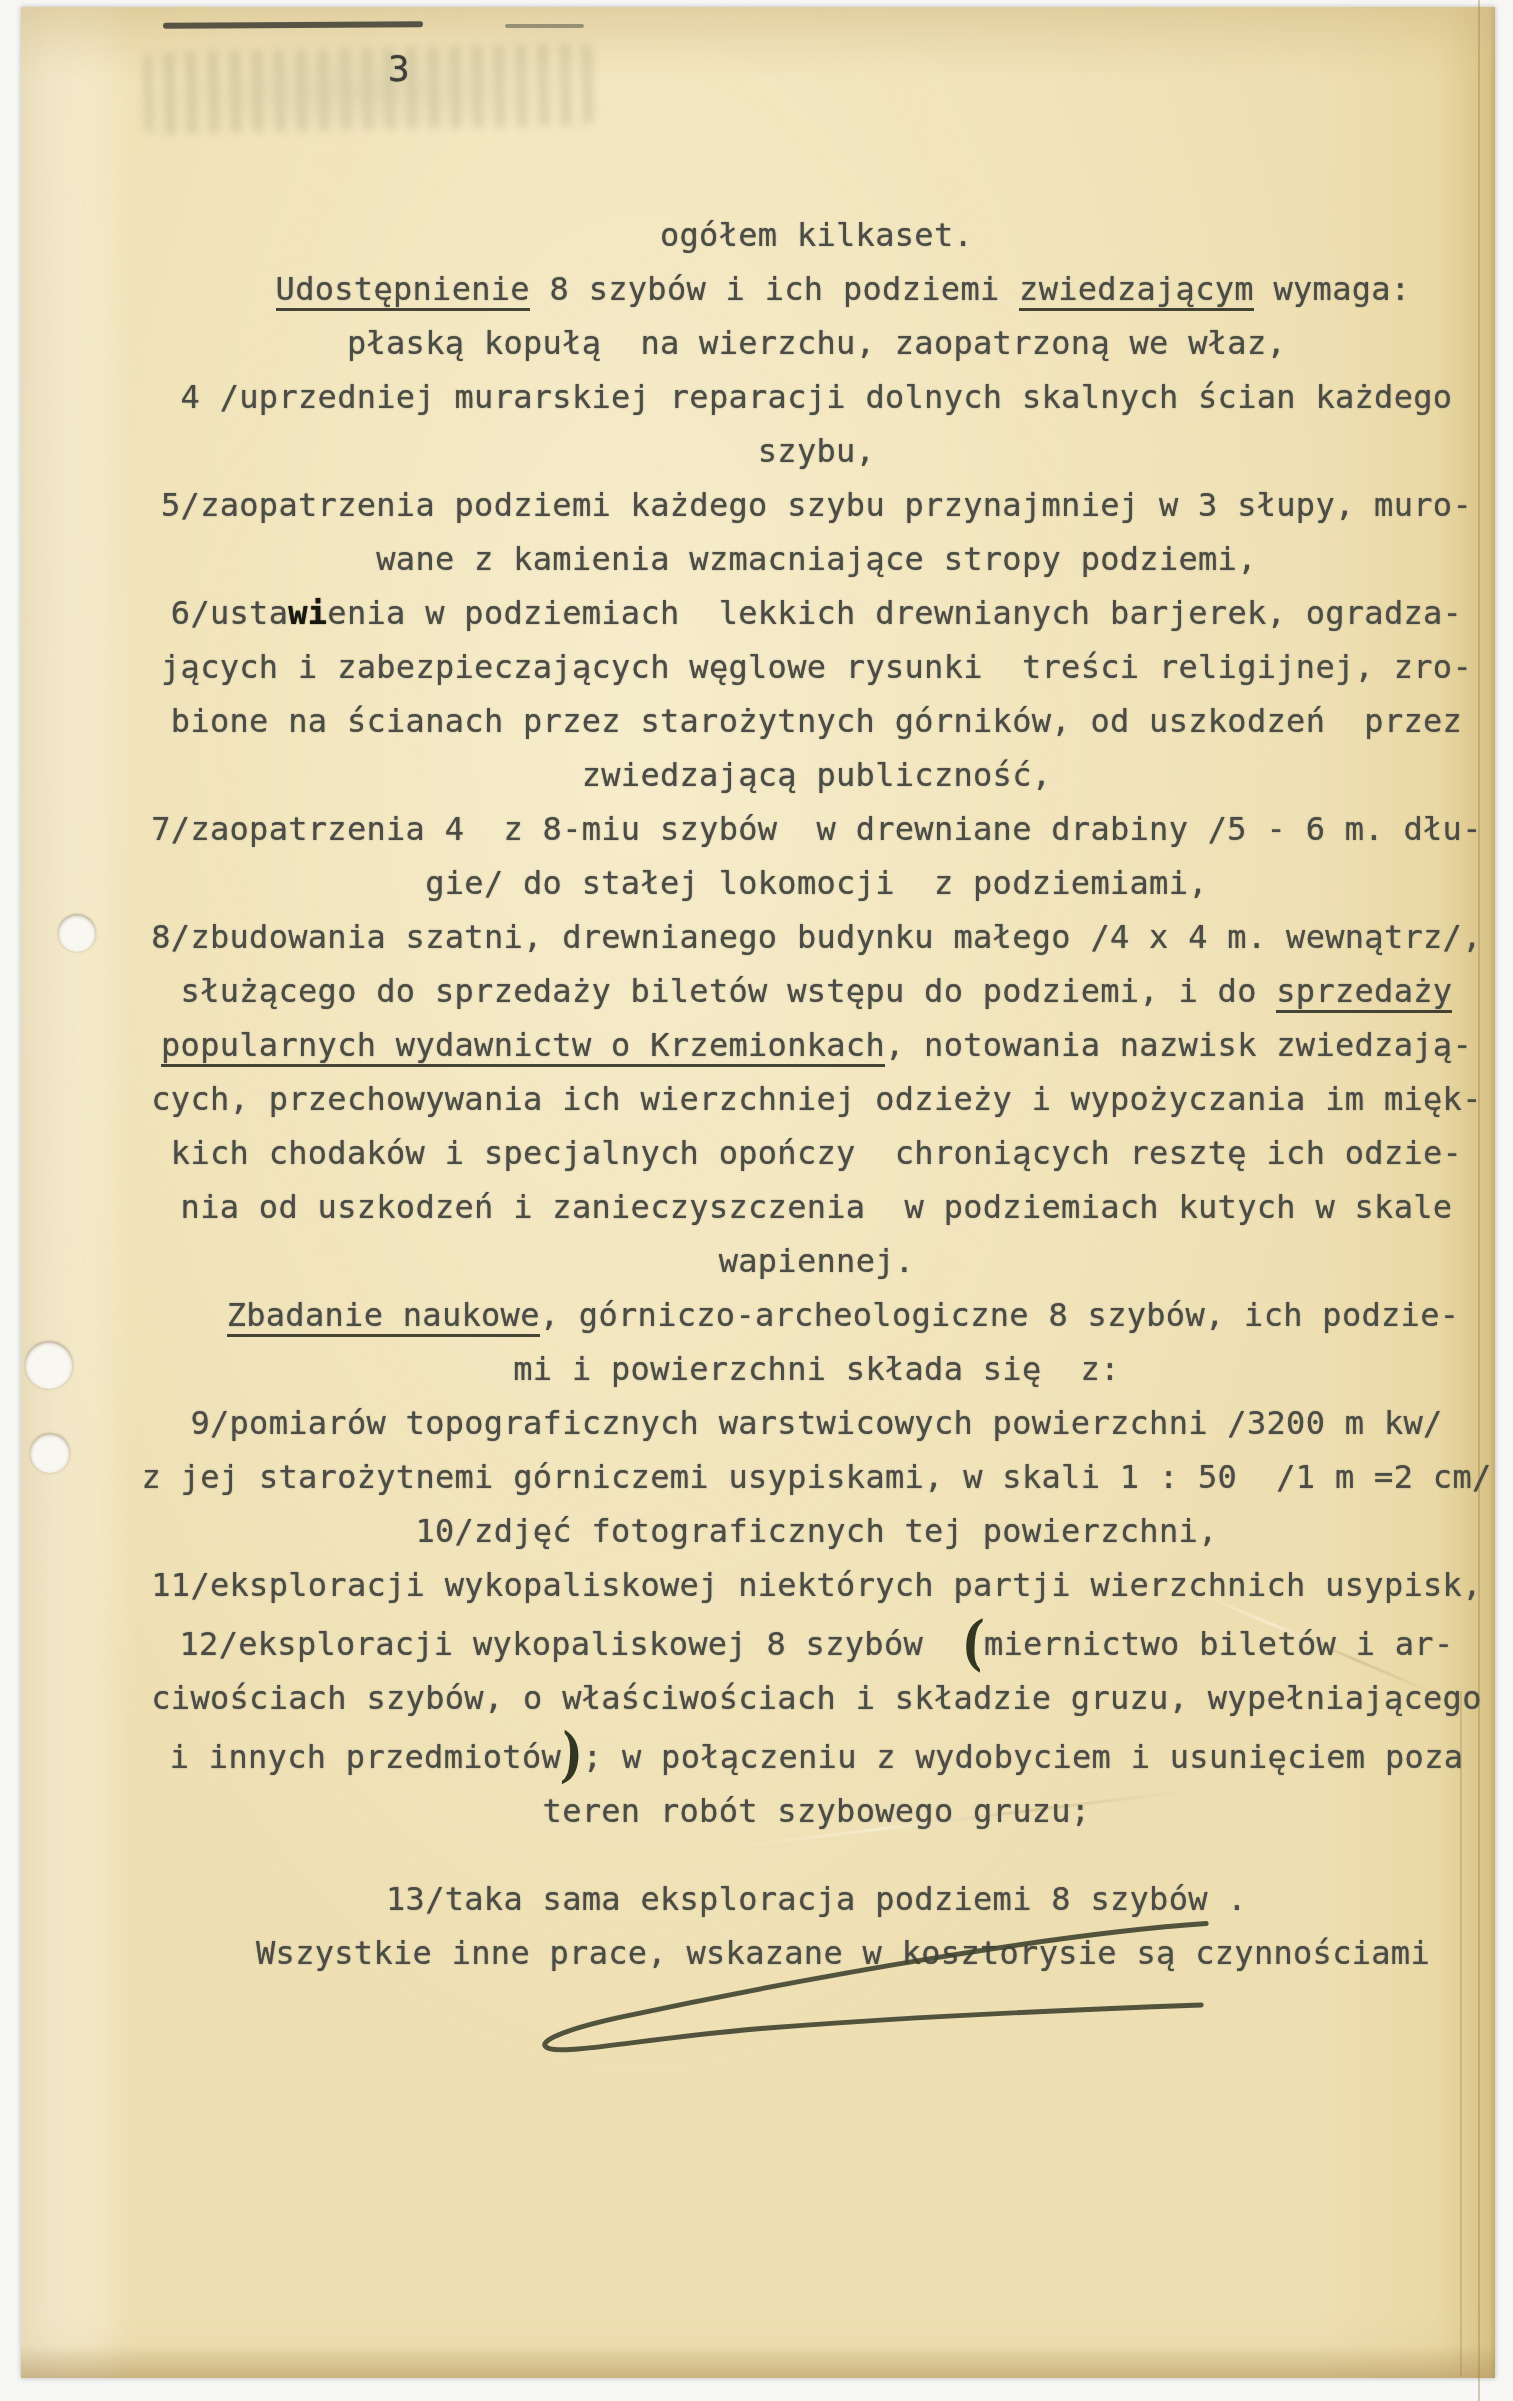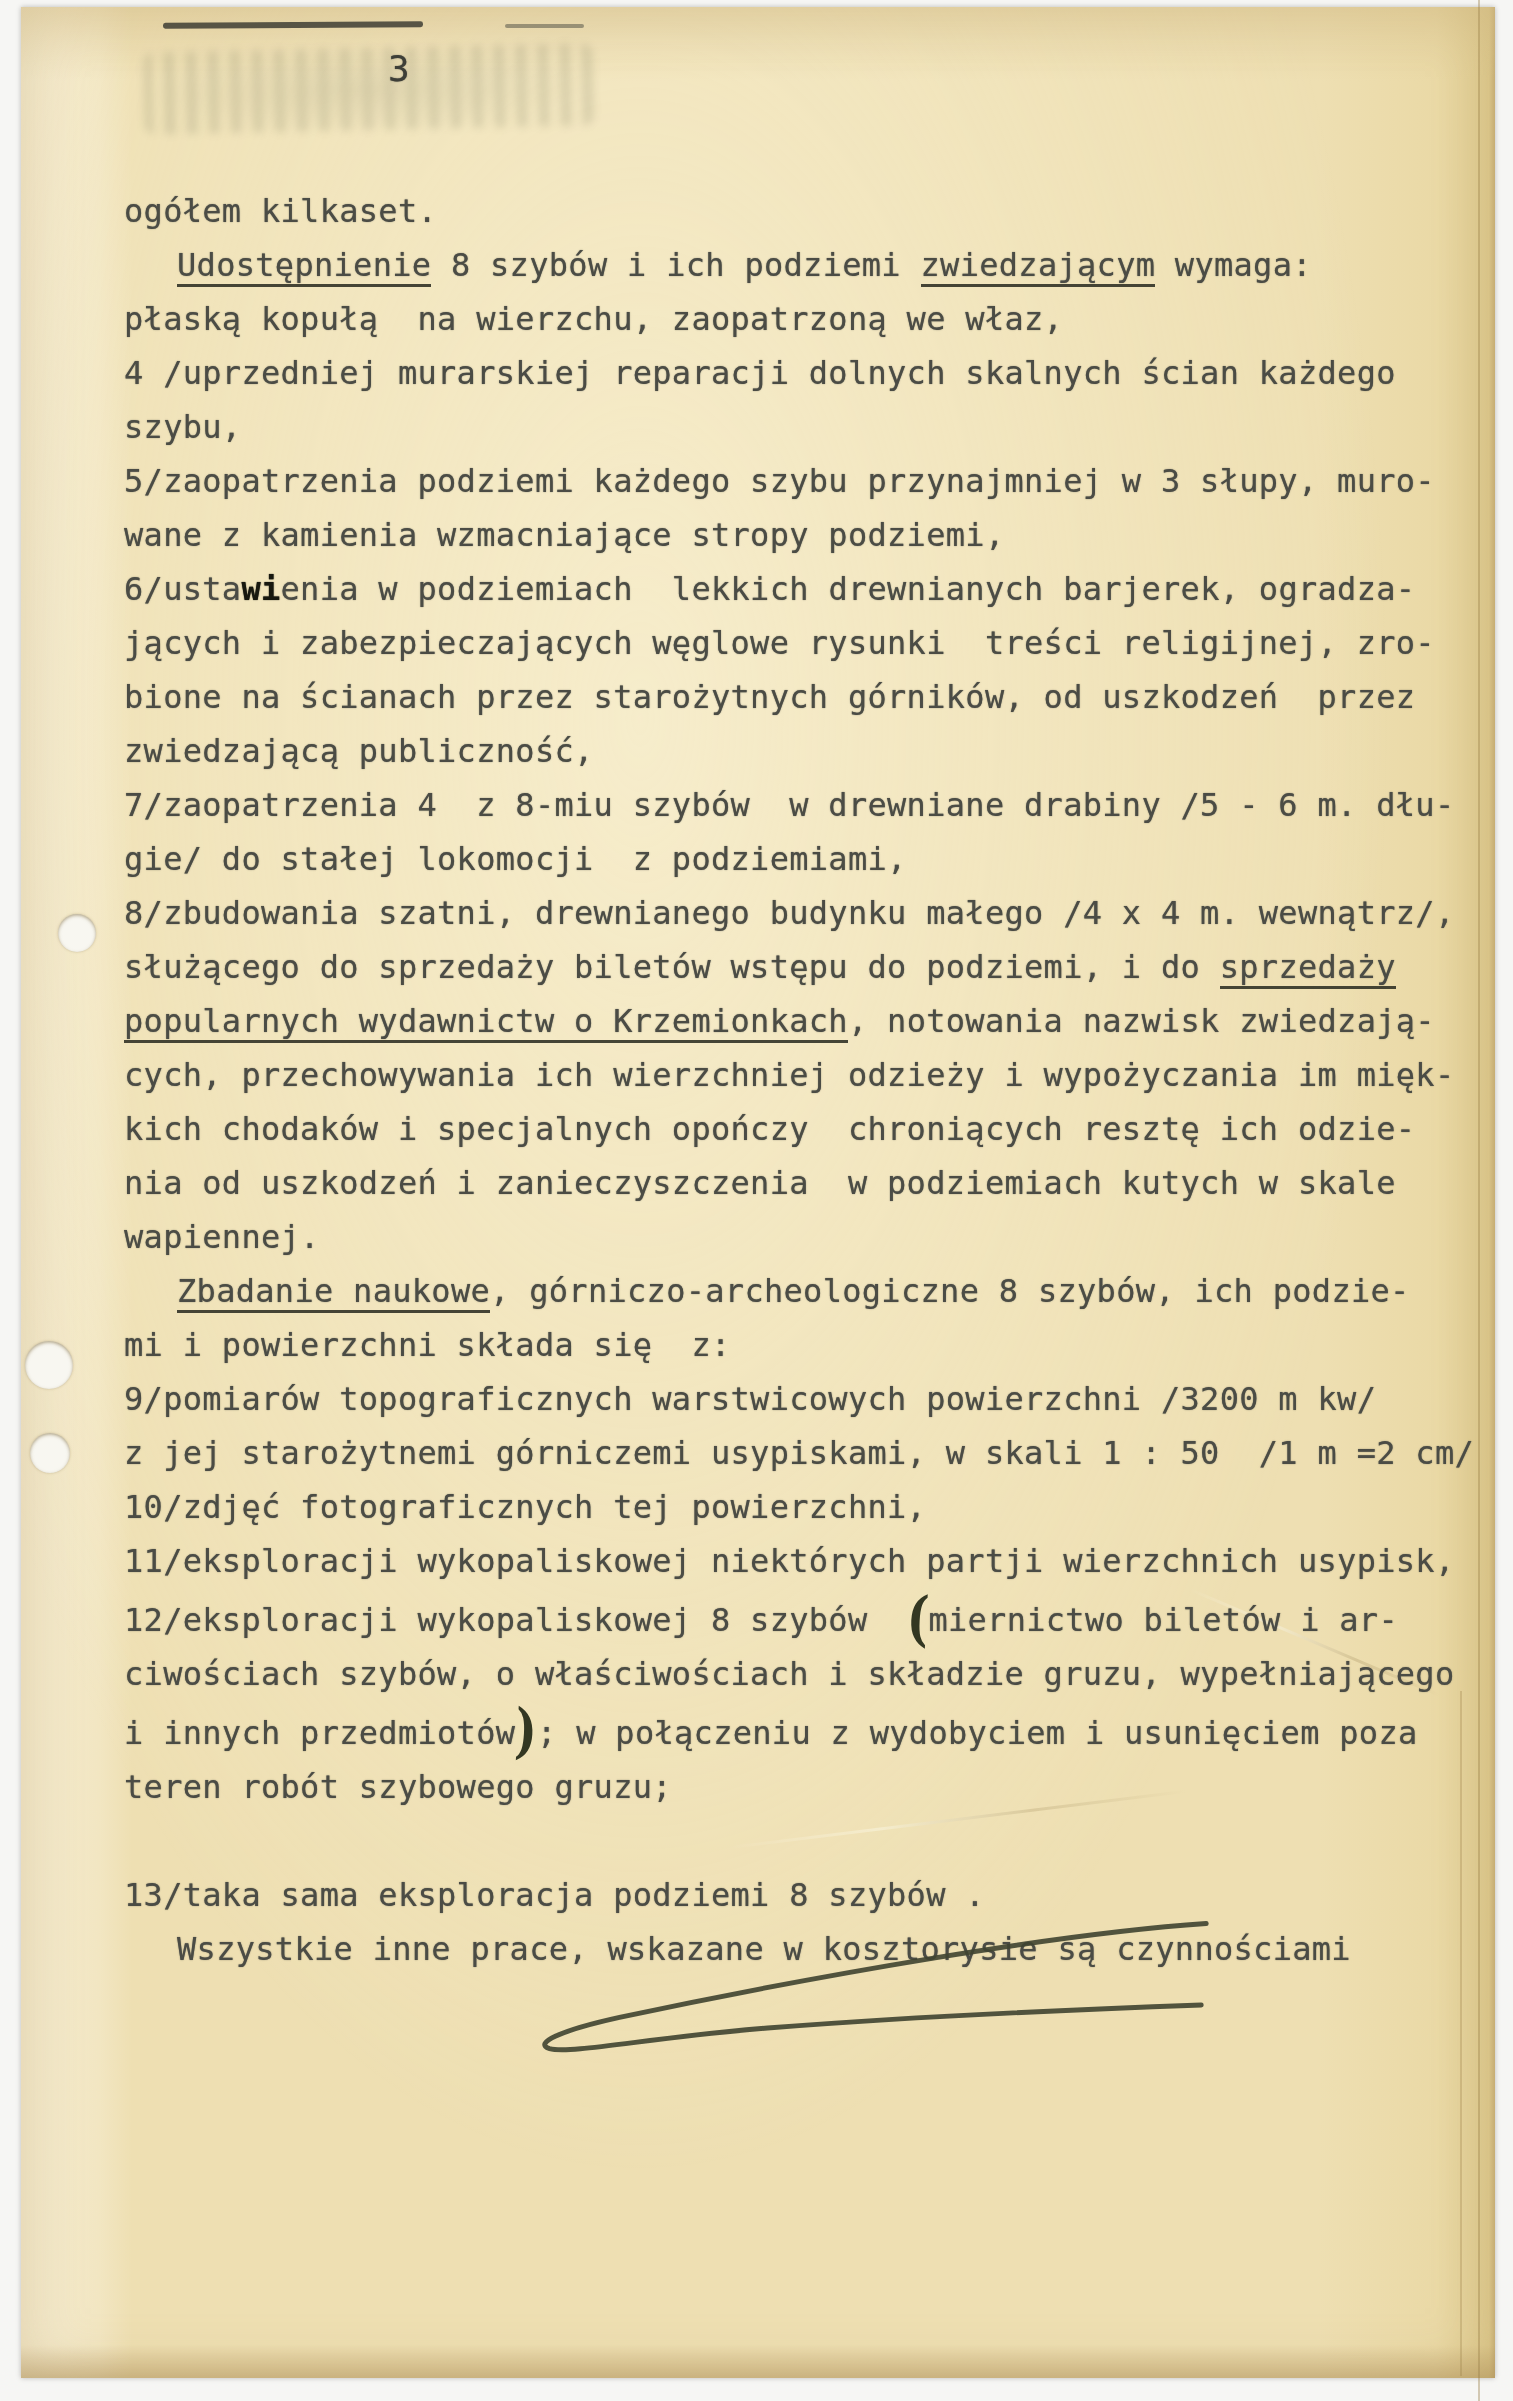--- a/index.html
+++ b/index.html
@@ -26,23 +26,24 @@
     background:#4a4940;opacity:.5;border-radius:2.5px;}
   .faded-stamp{position:absolute;left:144px;top:48px;width:449px;height:82px;
     opacity:.22;filter:blur(4.1px);transform:rotate(-1.2deg) scaleX(-1);
     background:
       repeating-linear-gradient(90deg, rgba(92,96,68,.75) 0 10.7px, rgba(92,96,68,0) 10.7px 22px),
       radial-gradient(ellipse at 50% 50%, rgba(92,96,68,.5), rgba(92,96,68,0) 70%);
     border-radius:10px;}
   .page-number{position:absolute;left:388px;top:48px;font-size:36px;color:#3e3f38;
     text-shadow:0 0 1.2px rgba(62,63,56,.8);}
   .typed-text{
-    position:absolute;left:124px;top:184px;width:1385px;
+    position:absolute;left:124px;top:208px;width:1385px;
     color:#4b4c45;font-size:32px;line-height:54px;letter-spacing:0.3px;
     text-shadow:0 0 1.2px rgba(75,76,69,.8);
+    text-align:center;
   }
   .tline{white-space:pre;}
   .tline.indent{text-indent:53px;}
   .seg-n{}
   .seg-u{border-bottom:3.3px solid rgba(44,46,34,.88);padding-bottom:0;}
   .seg-b{color:#17180f;font-weight:bold;text-shadow:0 0 1.2px rgba(10,10,5,.9);}
   .seg-h{font-family:"DejaVu Serif","Liberation Serif",serif;color:#333722;
     font-weight:bold;font-size:46px;display:inline-block;transform:scaleY(1.3) rotate(4deg);
     text-shadow:none;position:relative;top:3.3px;letter-spacing:0;}
   .hole{position:absolute;background:#f8f7f1;border-radius:50%;
@@ -110,20 +111,20 @@
     <div class="tline indent"><span class="seg-u">Zbadanie naukowe</span><span class="seg-n">, górniczo-archeologiczne 8 szybów, ich podzie-</span></div>
     <div class="tline"><span class="seg-n">mi i powierzchni składa się  z:</span></div>
     <div class="tline"><span class="seg-n">9/pomiarów topograficznych warstwicowych powierzchni /3200 m kw/</span></div>
     <div class="tline"><span class="seg-n">z jej starożytnemi górniczemi usypiskami, w skali 1 : 50  /1 m =2 cm/</span></div>
     <div class="tline"><span class="seg-n">10/zdjęć fotograficznych tej powierzchni,</span></div>
     <div class="tline"><span class="seg-n">11/eksploracji wykopaliskowej niektórych partji wierzchnich usypisk,</span></div>
     <div class="tline"><span class="seg-n">12/eksploracji wykopaliskowej 8 szybów  </span><span class="seg-h">(</span><span class="seg-n">miernictwo biletów i ar-</span></div>
     <div class="tline"><span class="seg-n">ciwościach szybów, o właściwościach i składzie gruzu, wypełniającego</span></div>
     <div class="tline"><span class="seg-n">i innych przedmiotów</span><span class="seg-h">)</span><span class="seg-n">; w połączeniu z wydobyciem i usunięciem poza</span></div>
     <div class="tline"><span class="seg-n">teren robót szybowego gruzu;</span></div>
-    <div class="tline" style="margin-top: 54px;"><span class="seg-n">13/taka sama eksploracja podziemi 8 szybów .</span></div>
+    <div class="tline" style="margin-top: 34px;"><span class="seg-n">13/taka sama eksploracja podziemi 8 szybów .</span></div>
     <div class="tline indent"><span class="seg-n">Wszystkie inne prace, wskazane w kosztorysie są czynnościami</span></div>
   </div>
 
 <svg class="flourish" viewBox="0 0 880 175" xmlns="http://www.w3.org/2000/svg">
   <path d="M 868 14 C 690 26, 400 76, 155 128 C 82 144, 50 160, 70 166 C 96 173, 195 152, 335 141 C 525 126, 722 118, 862 113"></path>
 </svg>
 
 
 </body></html>

